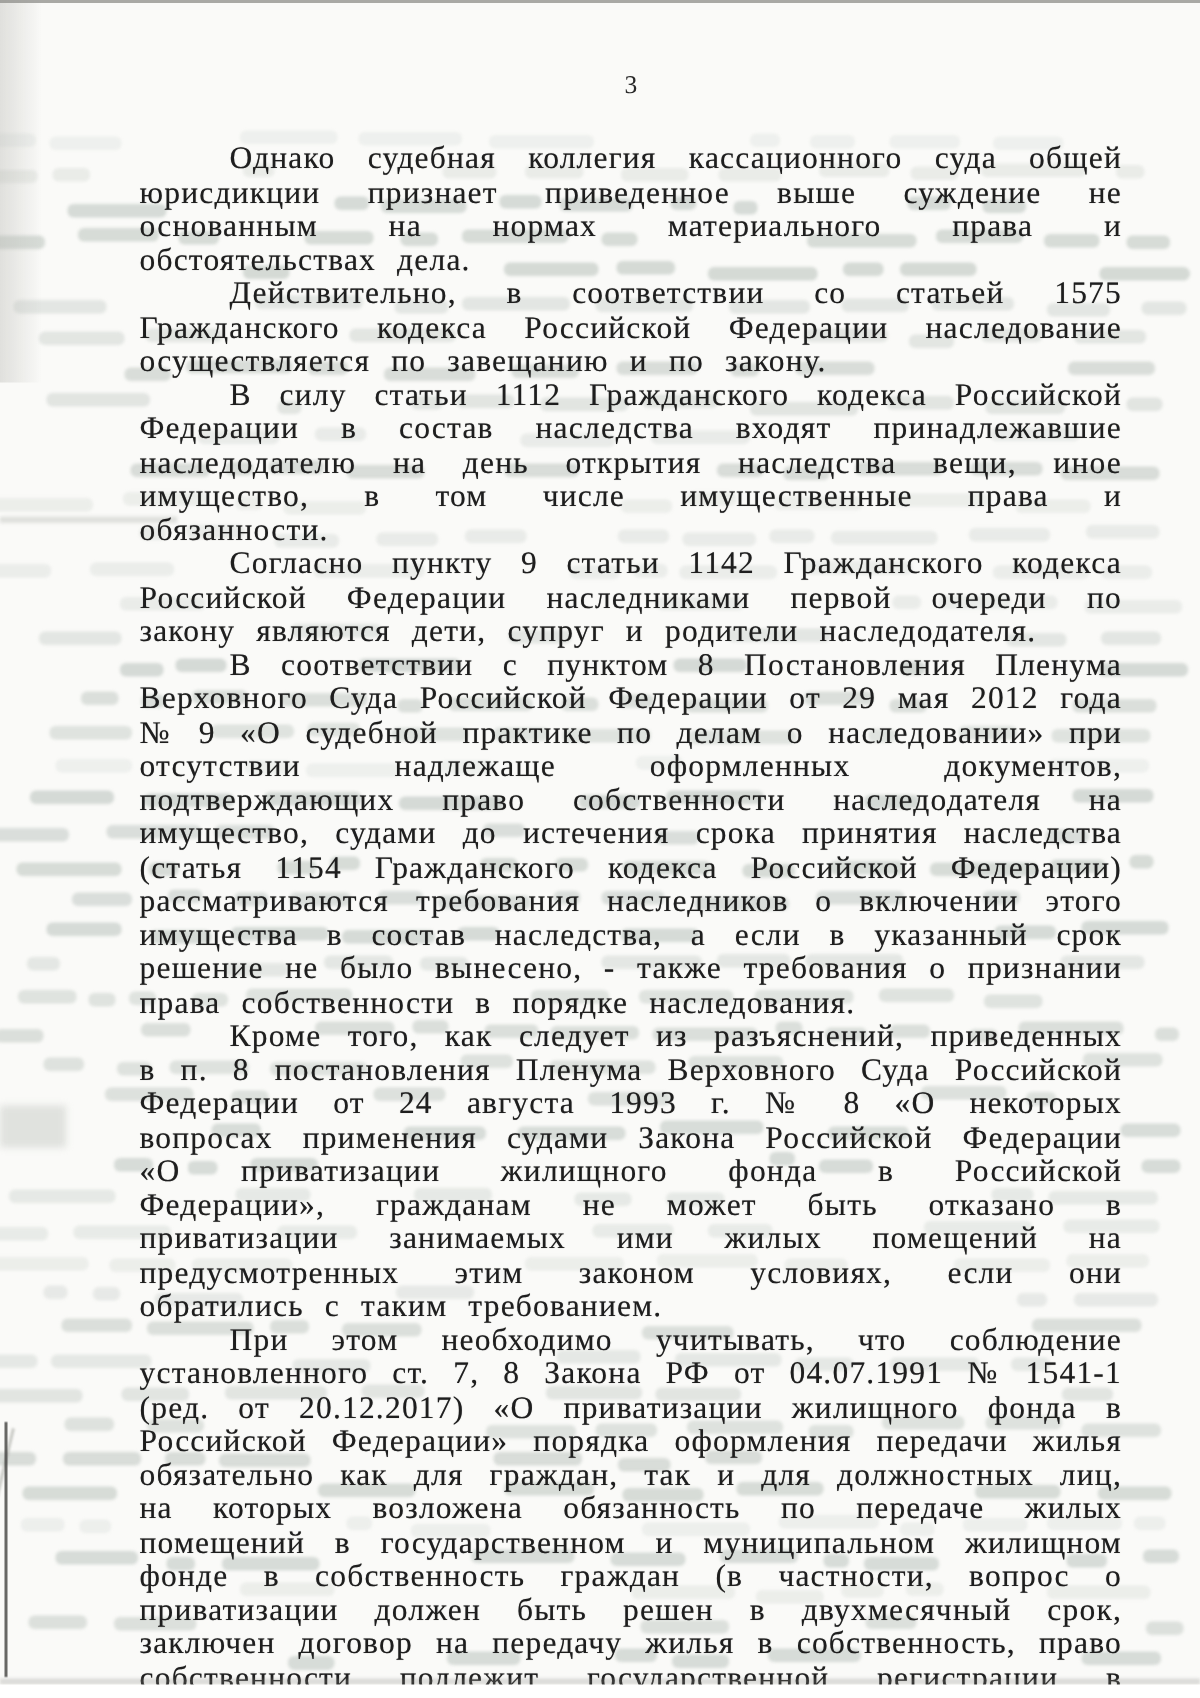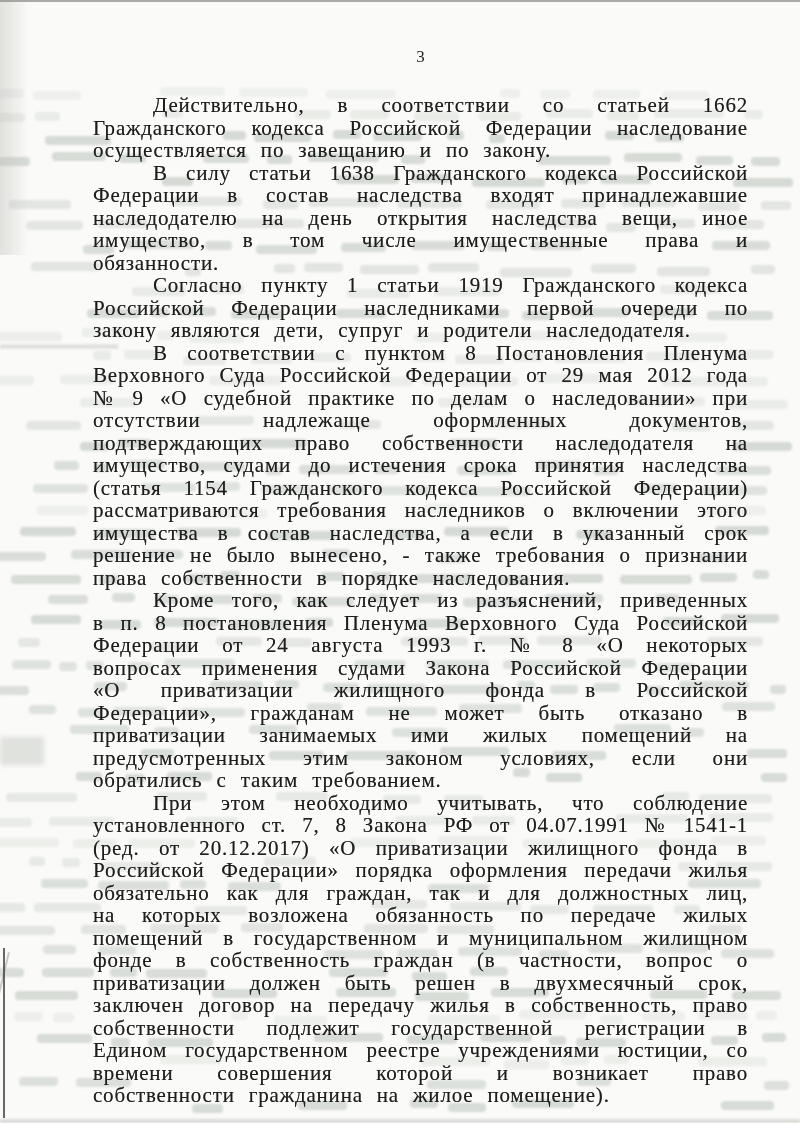--- a/index.html
+++ b/index.html
@@ -499,22 +499,23 @@
   <div class="crease-left-mid"></div>
   <div class="band-left-lower"></div>
   <div class="line-left-dark"></div>
   <div class="crease-diagonal"></div>
   <div class="edge-bottom-line"></div>
   <div class="edge-bottom-white"></div>
 
   <div class="page-number">3</div>
 
   <div class="text-block">
-    <p class="para">Действительно, в соответствии со статьей 1662 Гражданского кодекса Российской Федерации наследование осуществляется по завещанию и по закону.</p>
-    <p class="para">В силу статьи 1638 Гражданского кодекса Российской Федерации в состав наследства входят принадлежавшие наследодателю на день открытия наследства вещи, иное имущество, в том числе имущественные права и обязанности.</p>
-    <p class="para">Согласно пункту 1 статьи 1919 Гражданского кодекса Российской Федерации наследниками первой очереди по закону являются дети, супруг и родители наследодателя.</p>
+    <p class="para">Однако судебная коллегия кассационного суда общей юрисдикции признает приведенное выше суждение не основанным на нормах материального права и обстоятельствах дела.</p>
+    <p class="para">Действительно, в соответствии со статьей 1575 Гражданского кодекса Российской Федерации наследование осуществляется по завещанию и по закону.</p>
+    <p class="para">В силу статьи 1112 Гражданского кодекса Российской Федерации в состав наследства входят принадлежавшие наследодателю на день открытия наследства вещи, иное имущество, в том числе имущественные права и обязанности.</p>
+    <p class="para">Согласно пункту 9 статьи 1142 Гражданского кодекса Российской Федерации наследниками первой очереди по закону являются дети, супруг и родители наследодателя.</p>
     <p class="para">В соответствии с пунктом 8 Постановления Пленума Верховного Суда Российской Федерации от 29 мая 2012 года № 9 «О судебной практике по делам о наследовании» при отсутствии надлежаще оформленных документов, подтверждающих право собственности наследодателя на имущество, судами до истечения срока принятия наследства (статья 1154 Гражданского кодекса Российской Федерации) рассматриваются требования наследников о включении этого имущества в состав наследства, а если в указанный срок решение не было вынесено, - также требования о признании права собственности в порядке наследования.</p>
     <p class="para">Кроме того, как следует из разъяснений, приведенных в п. 8 постановления Пленума Верховного Суда Российской Федерации от 24 августа 1993 г. № 8 «О некоторых вопросах применения судами Закона Российской Федерации «О приватизации жилищного фонда в Российской Федерации», гражданам не может быть отказано в приватизации занимаемых ими жилых помещений на предусмотренных этим законом условиях, если они обратились с таким требованием.</p>
     <p class="para">При этом необходимо учитывать, что соблюдение установленного ст. 7, 8 Закона РФ от 04.07.1991 № 1541-1 (ред. от 20.12.2017) «О приватизации жилищного фонда в Российской Федерации» порядка оформления передачи жилья обязательно как для граждан, так и для должностных лиц, на которых возложена обязанность по передаче жилых помещений в государственном и муниципальном жилищном фонде в собственность граждан (в частности, вопрос о приватизации должен быть решен в двухмесячный срок, заключен договор на передачу жилья в собственность, право собственности подлежит государственной регистрации в Едином государственном реестре учреждениями юстиции, со времени совершения которой и возникает право собственности гражданина на жилое помещение).</p>
 
   </div>
 
 </div>
 
 </body></html>

